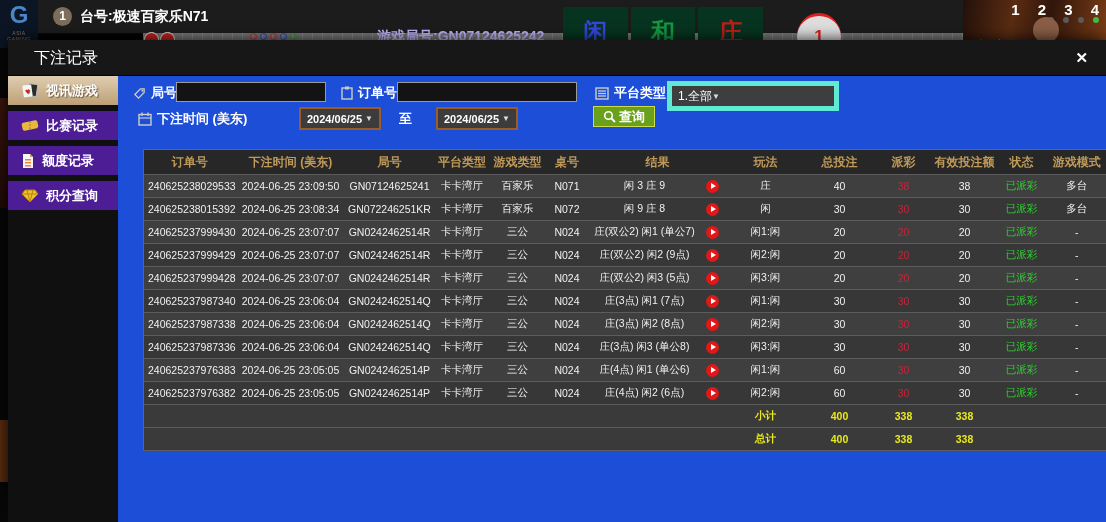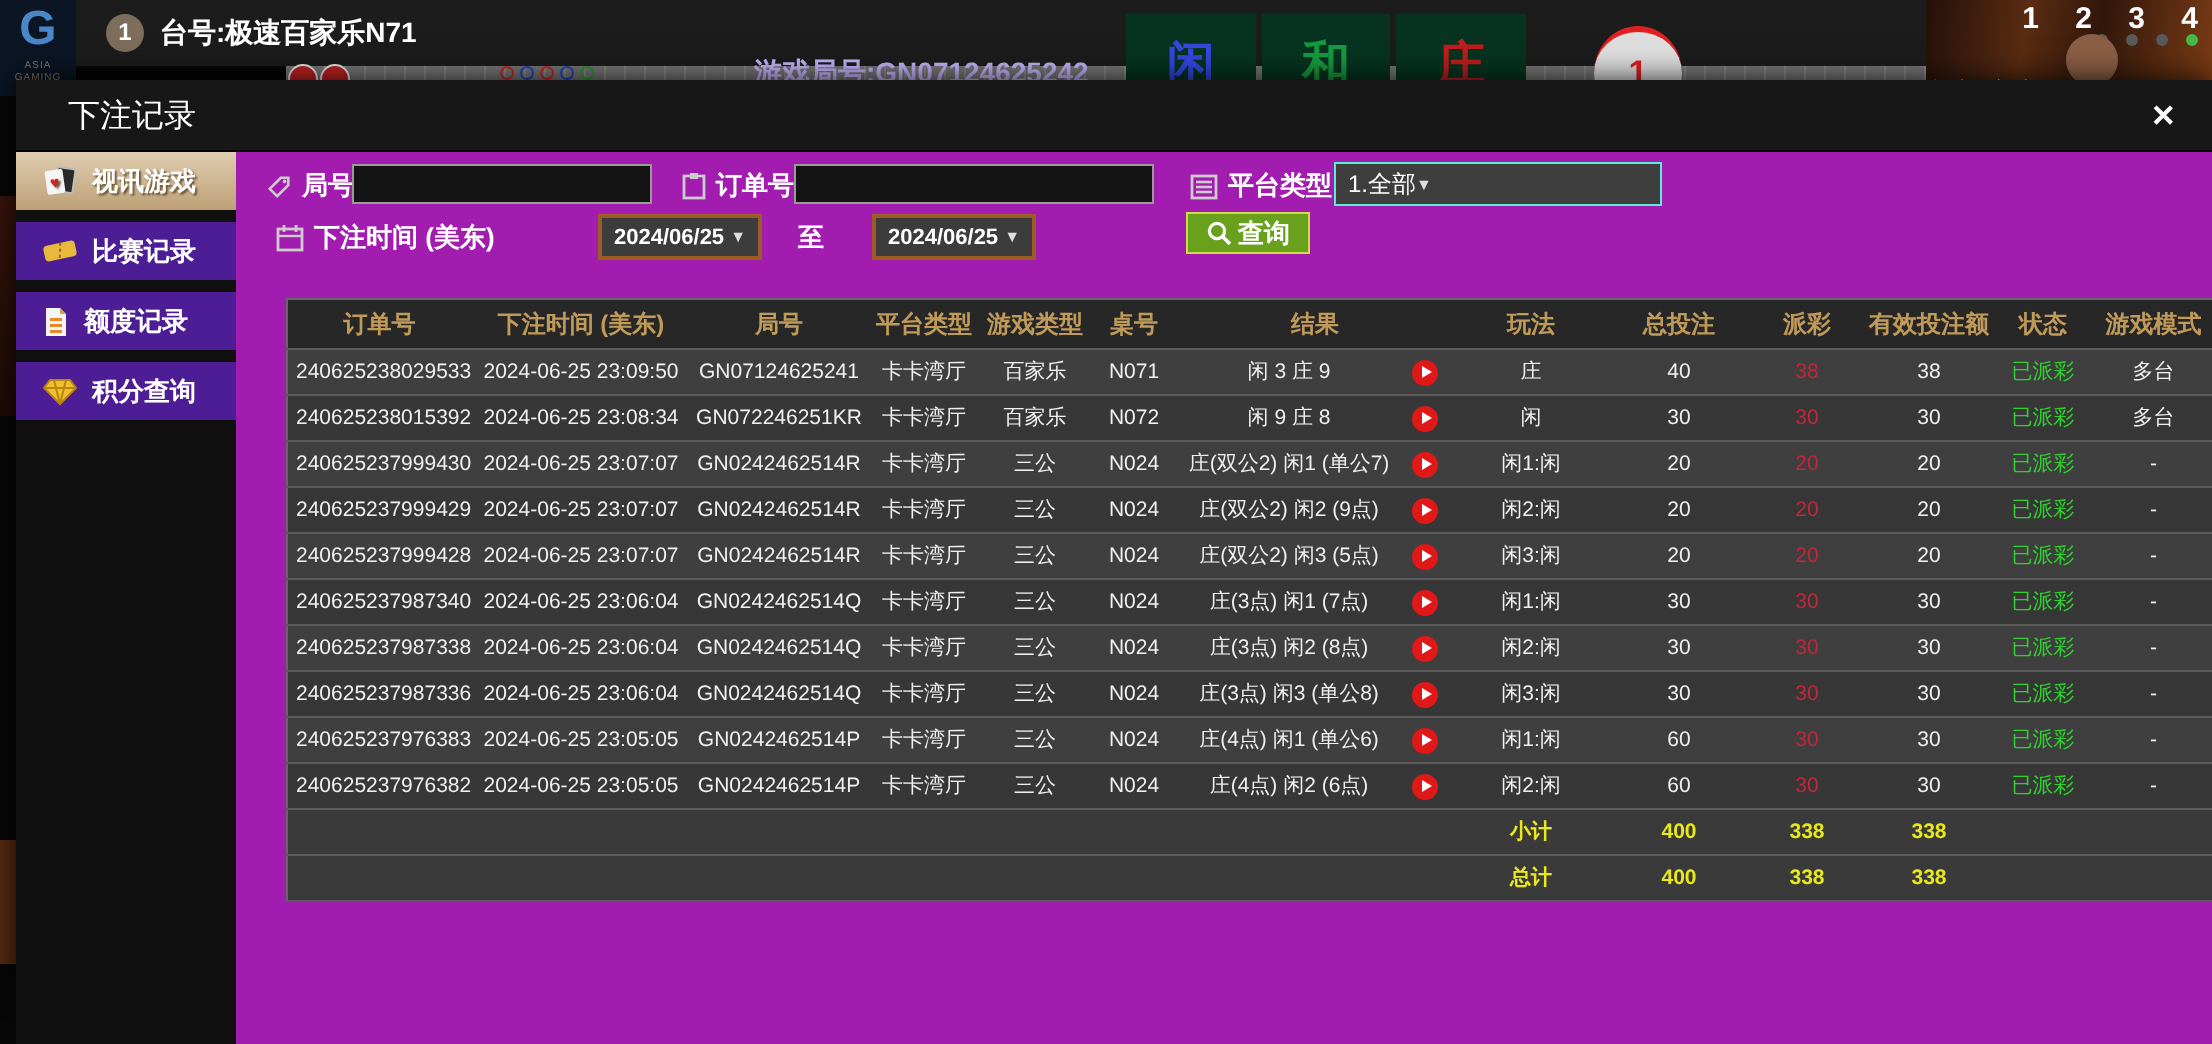--- a/index.html
+++ b/index.html
@@ -44,31 +44,31 @@
   .modal-header{height:35px;background:#171717;border-bottom:1px solid #050505;position:relative;}
   .modal-title{position:absolute;left:26px;top:8px;font-size:16px;color:#fff;}
   .modal-close{position:absolute;right:12px;top:8px;font-size:15px;font-weight:bold;color:#fff;cursor:pointer;background:none;border:none;}
   .modal-body{display:flex;height:446px;}
   .sidebar{width:110px;background:#101010;}
   .side-item{position:relative;height:29px;margin-bottom:6px;background:#4c1d95;display:flex;align-items:center;
              padding-left:13px;gap:7px;font-size:13px;font-weight:bold;color:#fff;cursor:pointer;}
   .side-item.active{background:linear-gradient(180deg,#dfcdb0,#bda076);text-shadow:1px 1px 1px #6a5a3a;}
   .side-item.active::after{content:"";position:absolute;right:-9px;top:0;width:0;height:0;
              border-left:9px solid #c9ad83;border-top:15px solid transparent;border-bottom:14px solid transparent;}
-  .content{flex:1;position:relative;background:#a21caf;}
+  .content{flex:1;position:relative;background:#1d4ed8;}
 
   
   .f-label{position:absolute;display:flex;align-items:center;gap:5px;font-size:13px;font-weight:bold;color:#fff;height:20px;}
   .f-input{position:absolute;height:18px;background:#131313;border:1px solid #9a9a9a;color:#fff;font-size:12px;padding:0 4px;}
   #f-round-label{left:15px;top:7px;}
   #round-input{left:58px;top:6px;width:140px;}
   #f-order-label{left:223px;top:7px;}
   #order-input{left:279px;top:6px;width:170px;}
   #f-platform-label{left:477px;top:7px;}
-  .select{position:absolute;left:549px;top:5px;width:150px;height:20px;background:#3e3e3e;border:1px solid #5eead4;
+  .select{position:absolute;left:549px;top:5px;width:150px;height:20px;background:#3e3e3e;border:5px solid #5eead4;
           display:flex;align-items:center;padding:0 6px;font-size:12px;color:#fff;cursor:pointer;}
   .caret{font-size:8px;color:#ddd;}
   #f-time-label{left:20px;top:33px;}
   .date-btn{position:absolute;width:78px;height:19px;background:#3c3c3c;border:2px solid #9c5c26;color:#fff;
             font-size:11px;font-weight:bold;display:flex;align-items:center;justify-content:center;gap:3px;cursor:pointer;}
   #date-from{left:181px;top:31px;}
   #to-label{position:absolute;left:281px;top:34px;font-size:13px;font-weight:bold;color:#fff;}
   #date-to{left:318px;top:31px;}
   .query-btn{position:absolute;left:475px;top:30px;width:62px;height:21px;background:#69a11c;border:1px solid #cedc4a;
              color:#fff;font-size:13px;font-weight:bold;display:flex;align-items:center;justify-content:center;gap:3px;cursor:pointer;}

